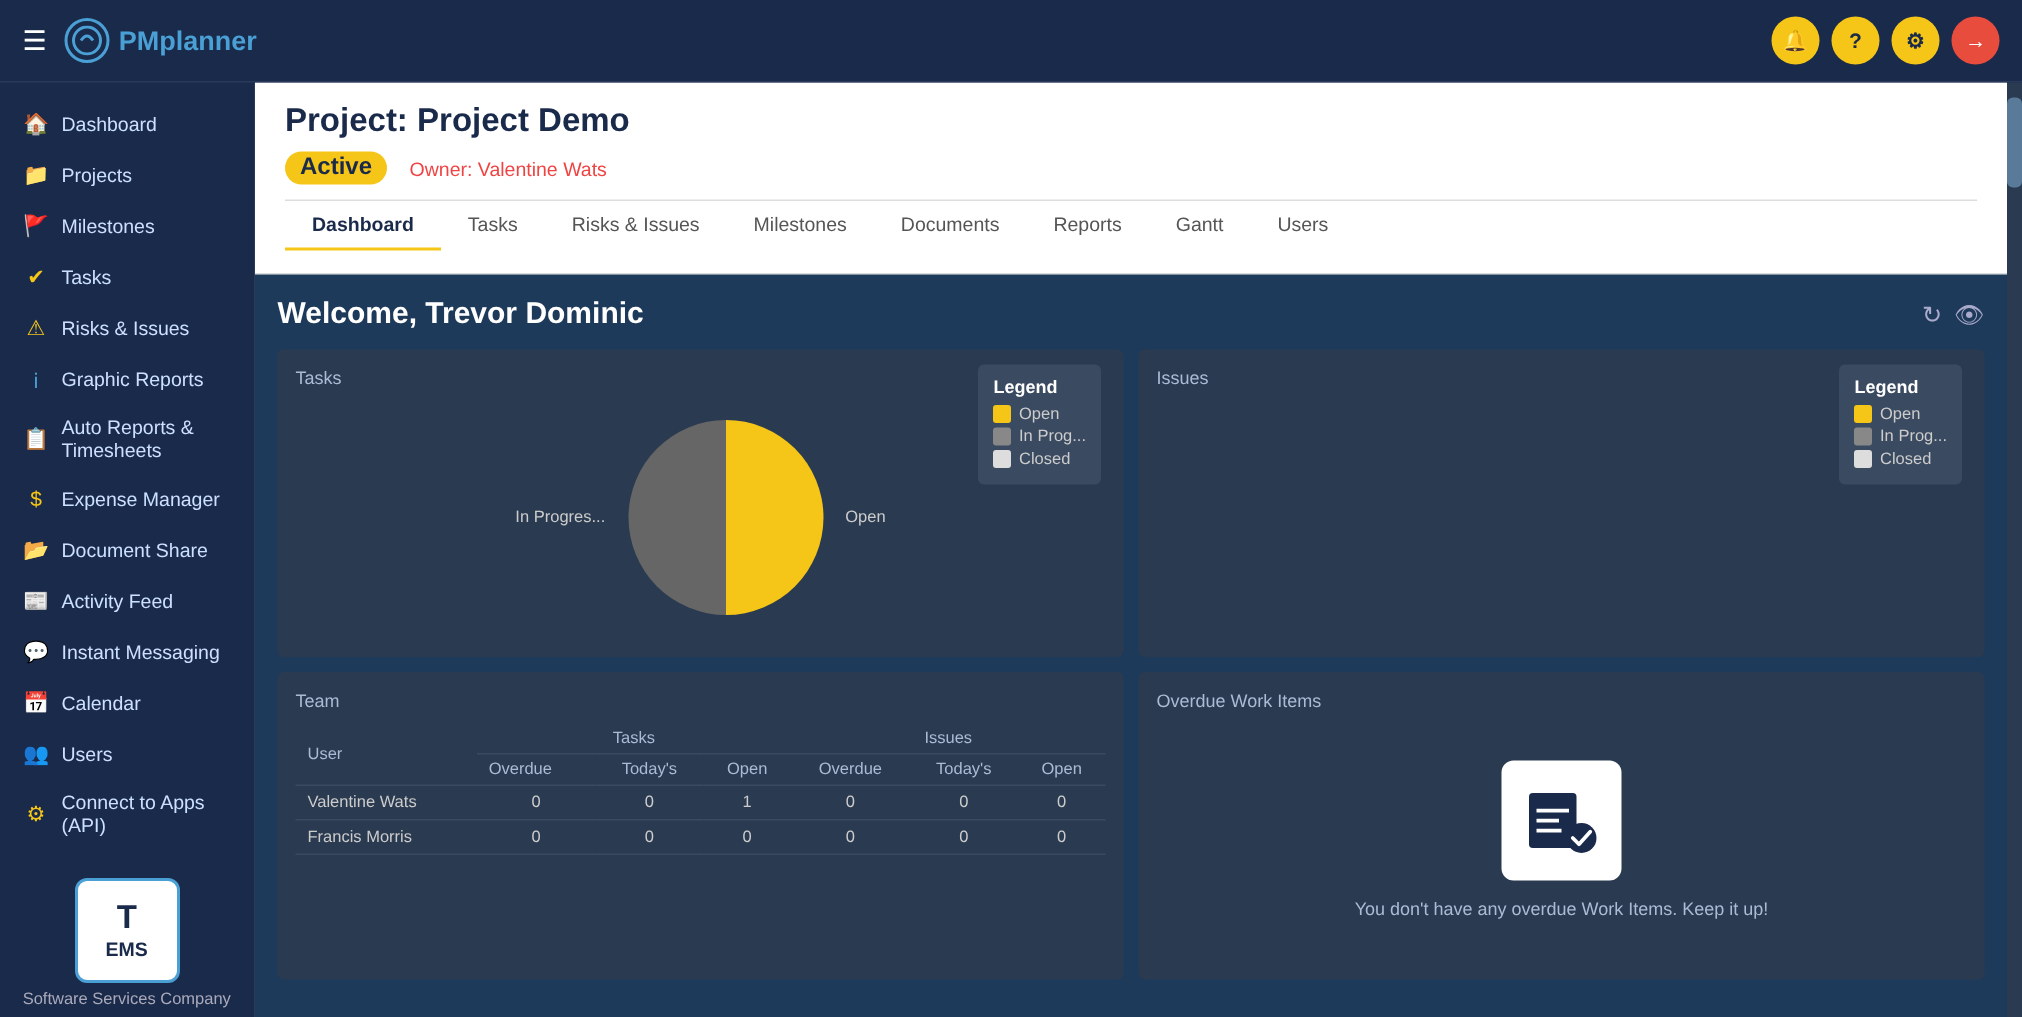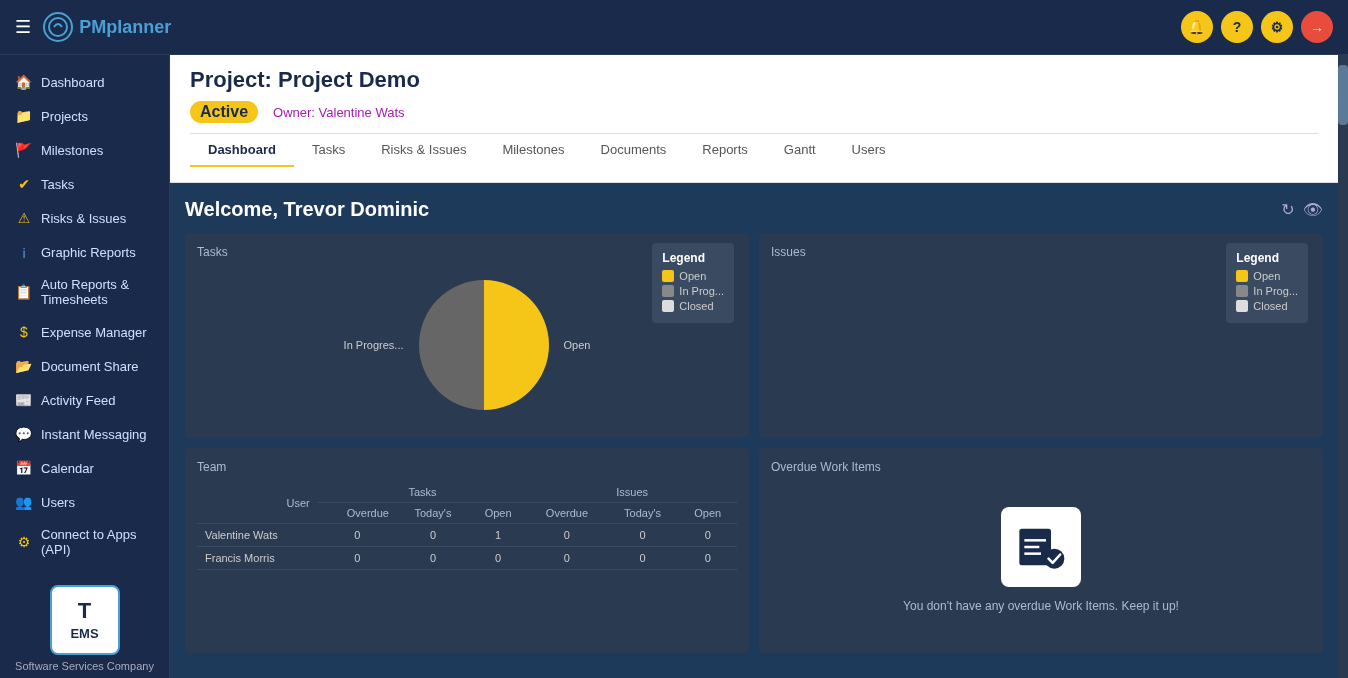--- a/index.html
+++ b/index.html
@@ -31,21 +31,21 @@
     .sidebar-icon.blue { color: #4a9fd4; }
     .tems-logo { width: 70px; height: 70px; border: 2px solid #4a9fd4; border-radius: 8px; display: flex; align-items: center; justify-content: center; margin: 0 auto 5px; background: #fff; }
     .company-name { font-size: 11px; color: #aab; text-align: center; }
 
     
     .content { flex: 1; background: #f0f4f8; overflow: hidden; display: flex; flex-direction: column; }
     .project-header { background: #fff; padding: 12px 20px 15px; border-bottom: 1px solid #ddd; }
     .project-title { font-size: 22px; font-weight: bold; color: #1a2a4a; margin-bottom: 8px; }
     .project-meta { display: flex; align-items: center; gap: 15px; margin-bottom: 10px; }
     .status-badge { background: #f5c518; color: #1a2a4a; padding: 2px 10px; border-radius: 12px; font-size: 16px; font-weight: bold; }
-    .owner-text { font-size: 13px; color: #a21caf; }
+    .owner-text { font-size: 13px; color: #ef4444; }
     .tabs { display: flex; gap: 0; border-top: 1px solid #ddd; }
     .tab { padding: 8px 18px; font-size: 13px; cursor: pointer; color: #555; border-bottom: 2px solid transparent; white-space: nowrap; }
     .tab.active { color: #1a2a4a; border-bottom: 2px solid #f5c518; font-weight: bold; }
 
     
     .dashboard-content { flex: 1; background: #1e3a5a; padding: 15px; overflow: hidden; }
     .welcome-bar { display: flex; align-items: center; justify-content: space-between; margin-bottom: 12px; }
     .welcome-text { font-size: 20px; font-weight: bold; color: #fff; }
     .welcome-icons { display: flex; gap: 8px; }
     .welcome-icon-btn { background: none; border: none; color: #aac; cursor: pointer; font-size: 16px; }
@@ -63,21 +63,21 @@
     .legend-color { width: 12px; height: 12px; border-radius: 2px; flex-shrink: 0; }
 
     
     .issues-panel { position: relative; }
 
     
     .team-table { width: 100%; border-collapse: collapse; font-size: 11px; margin-top: 5px; }
     .team-table th { color: #aabbd4; font-weight: normal; padding: 4px 8px; text-align: center; border-bottom: 1px solid #3a4a60; }
     .team-table td { color: #ccc; padding: 5px 8px; text-align: center; border-bottom: 1px solid #3a4a60; }
     .team-table td:first-child { text-align: left; }
-    .team-table th:first-child { text-align: right; }
+    .team-table th:first-child { text-align: left; }
     .group-header { text-align: center; color: #aabbd4; padding: 2px; border-bottom: 1px solid #3a4a60; font-size: 11px; }
 
     
     .overdue-content { display: flex; flex-direction: column; align-items: center; justify-content: center; height: calc(100% - 25px); }
     .overdue-icon { width: 80px; height: 80px; background: #fff; border-radius: 8px; display: flex; align-items: center; justify-content: center; margin-bottom: 12px; }
     .overdue-icon svg { width: 50px; height: 50px; }
     .overdue-text { font-size: 12px; color: #aabbd4; text-align: center; }
   </style>
 </head>
 <body>

